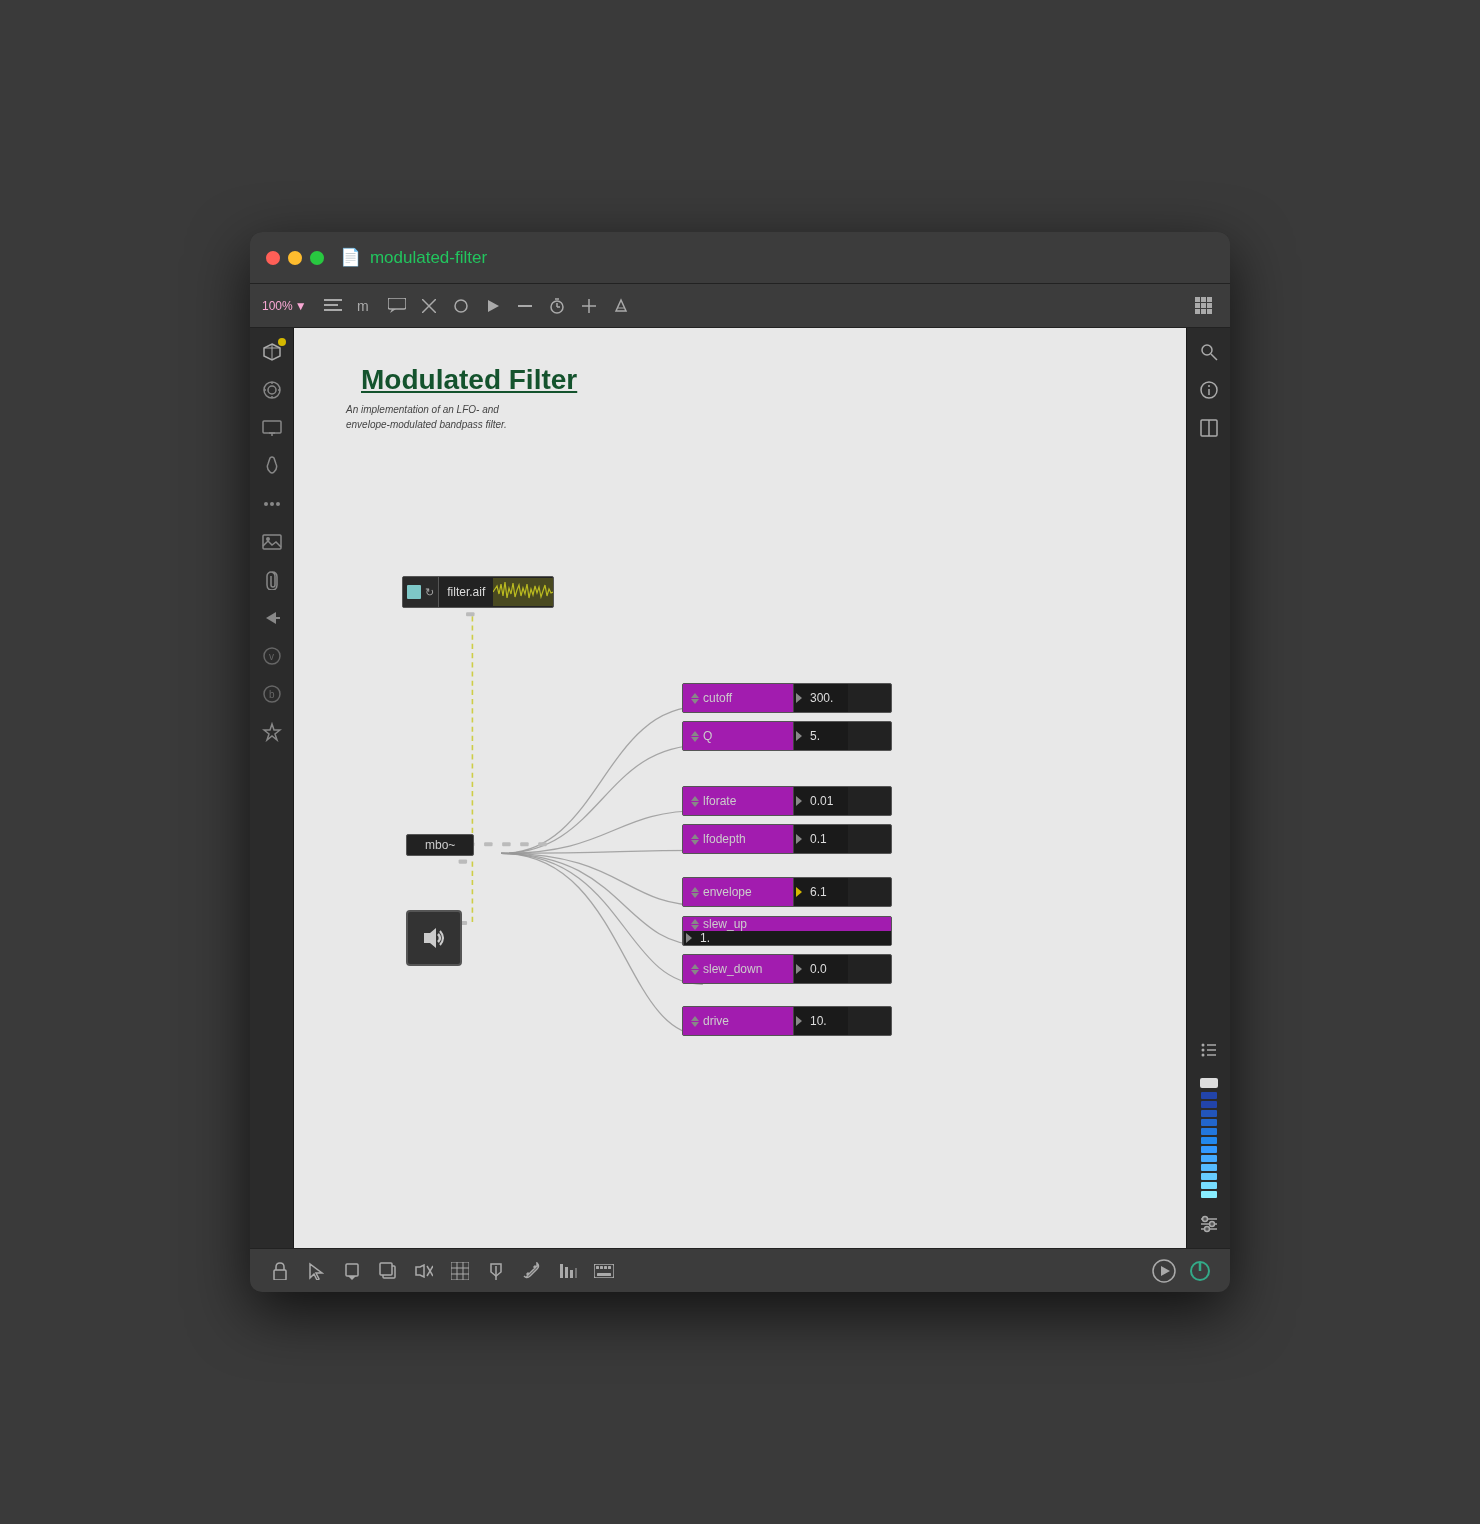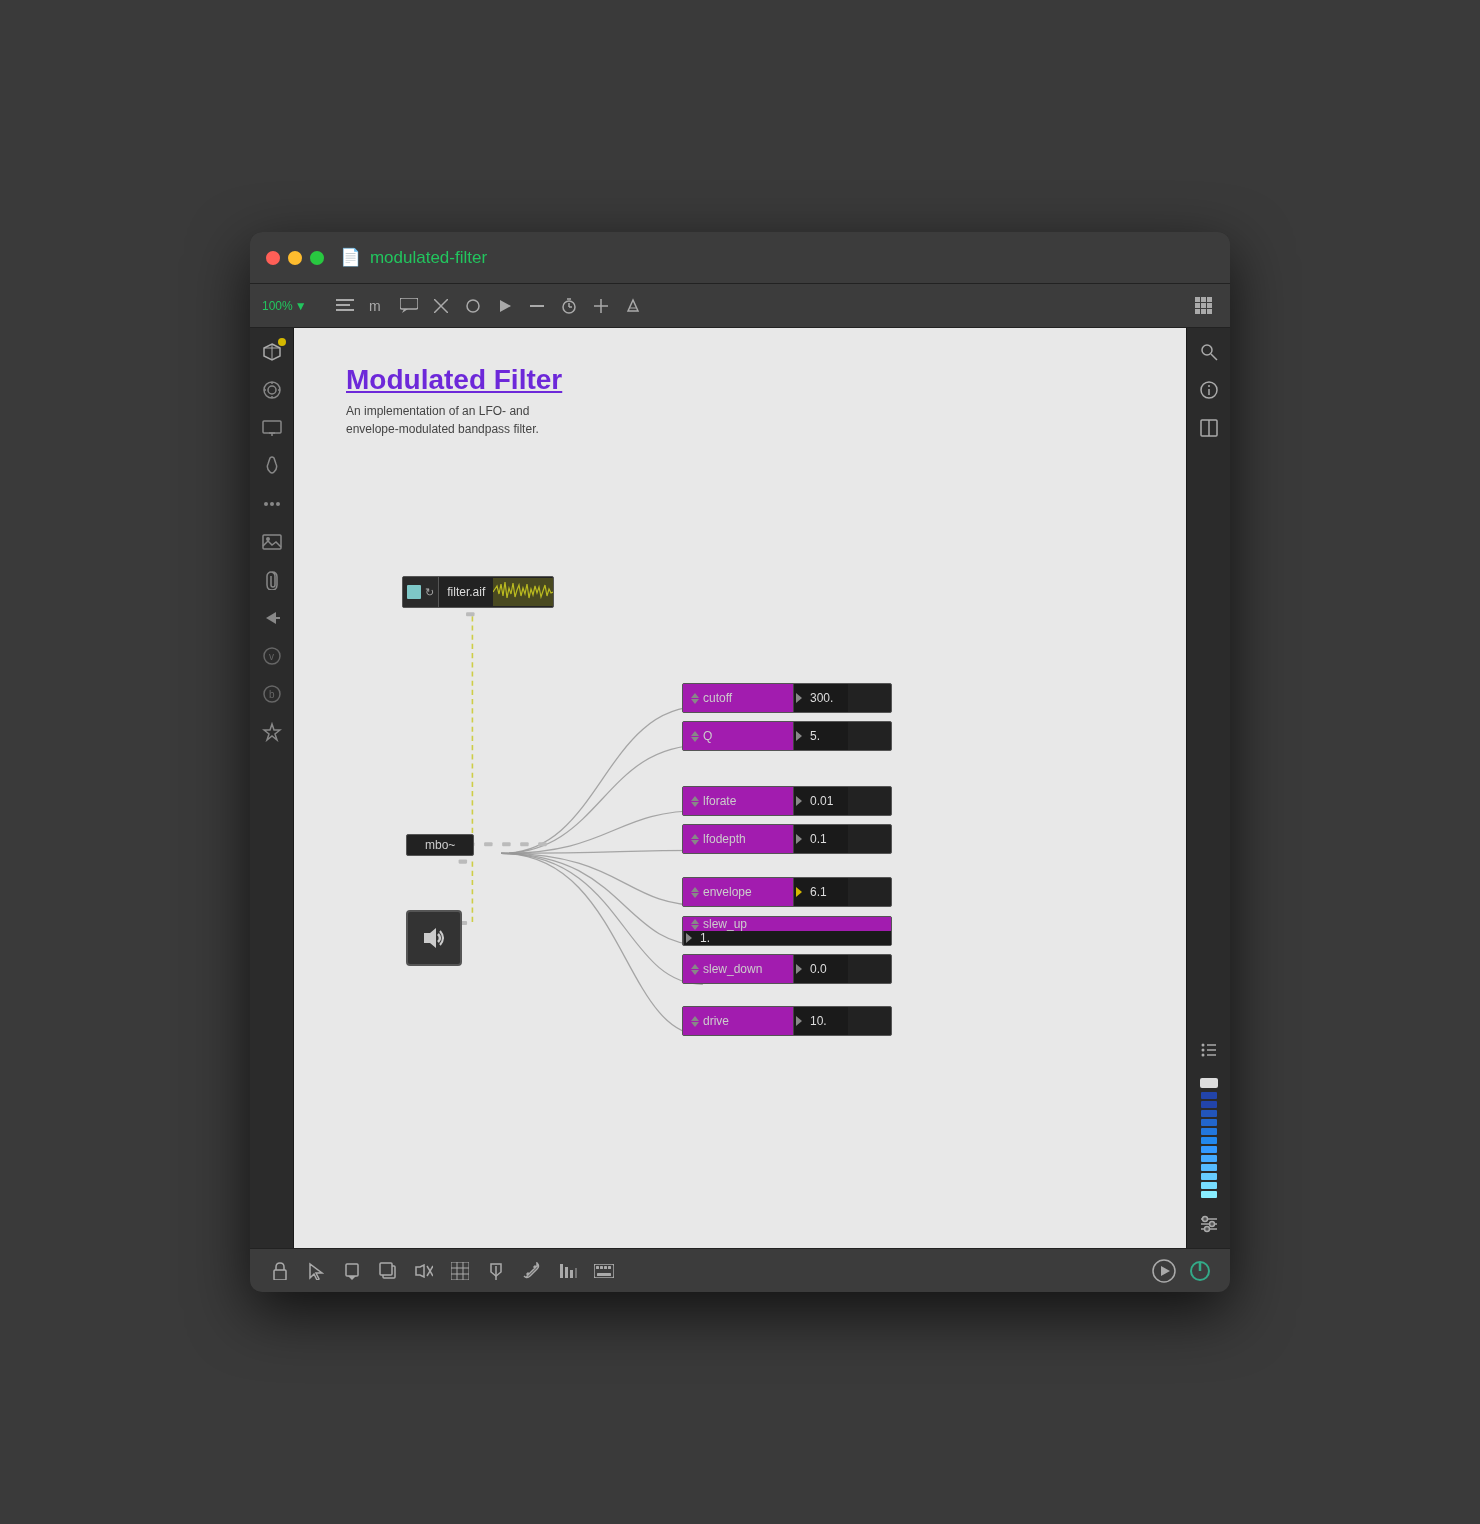--- a/index.html
+++ b/index.html
@@ -57,23 +57,23 @@
       height: 44px;
       background: #3c3c3c;
       display: flex;
       align-items: center;
       padding: 0 12px;
       border-bottom: 1px solid #222;
       flex-shrink: 0;
       gap: 4px;
     }
     .toolbar-zoom {
-      color: #22c55e;
+      color: #f9a8d4;
       font-size: 12px;
-      margin-right: 20px;
+      margin-right: 8px;
       display: flex;
       align-items: center;
       gap: 2px;
     }
     .toolbar-btn {
       width: 28px;
       height: 28px;
       display: flex;
       align-items: center;
       justify-content: center;
@@ -159,29 +159,31 @@
       align-items: center;
       justify-content: center;
       color: #aaa;
       font-size: 14px;
       cursor: pointer;
     }
     
     .patch-title {
       font-size: 28px;
       font-weight: 700;
-      color: #6d28d9;
+      color: #14532d;
       text-decoration: underline;
       margin-bottom: 6px;
+      margin-left: 15px;
     }
     .patch-description {
-      font-size: 12px;
+      font-size: 10px;
       color: #444;
       line-height: 1.5;
       max-width: 220px;
+      font-style: italic;
     }
     .patch-header {
       position: absolute;
       top: 36px;
       left: 52px;
     }
     
     .patch-svg {
       position: absolute;
       top: 0;

